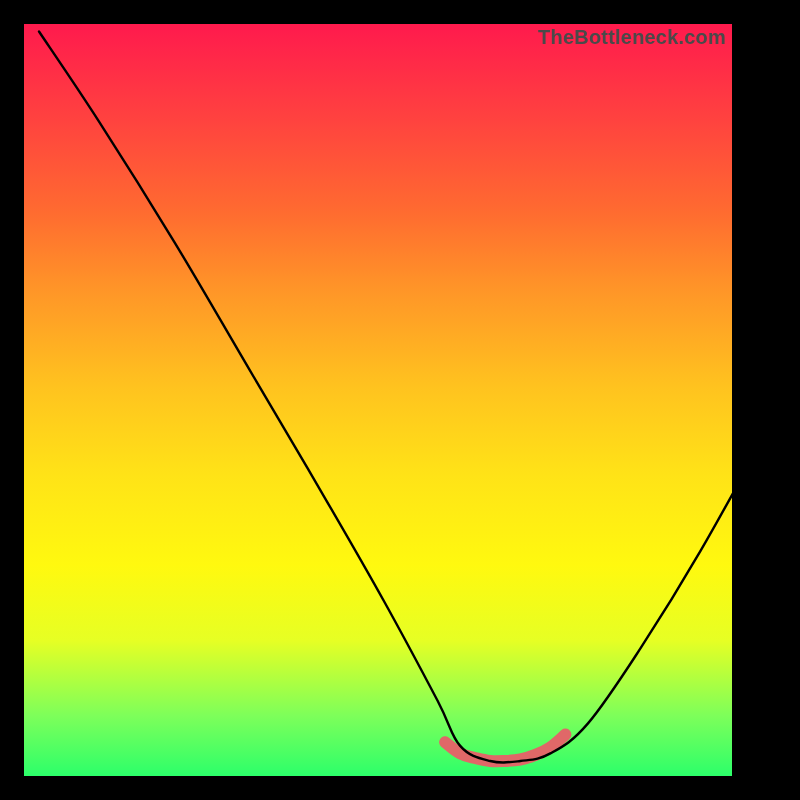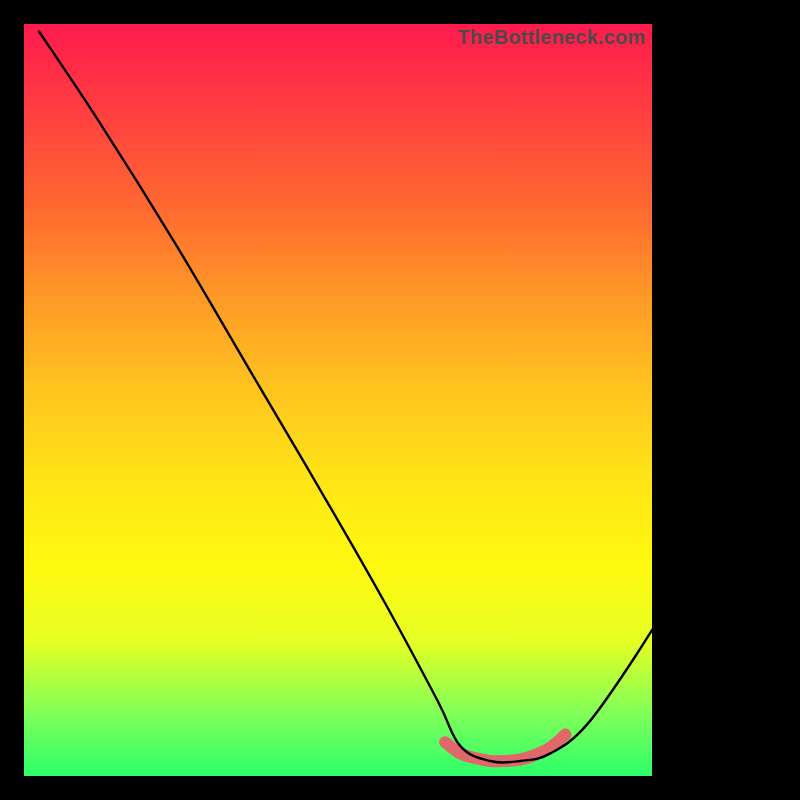--- a/index.html
+++ b/index.html
@@ -14,21 +14,21 @@
   .frame {
     position: relative;
     width: 800px;
     height: 800px;
     background: #000;
   }
   .plot {
     position: absolute;
     left: 24px;
     top: 24px;
-    width: 628px;
+    width: 708px;
     height: 752px;
     background: linear-gradient(
       to bottom,
       #ff1a4d 0%,
       #ff4040 12%,
       #ff6b30 25%,
       #ff9428 35%,
       #ffc21f 48%,
       #ffe317 60%,
       #fff90f 72%,

